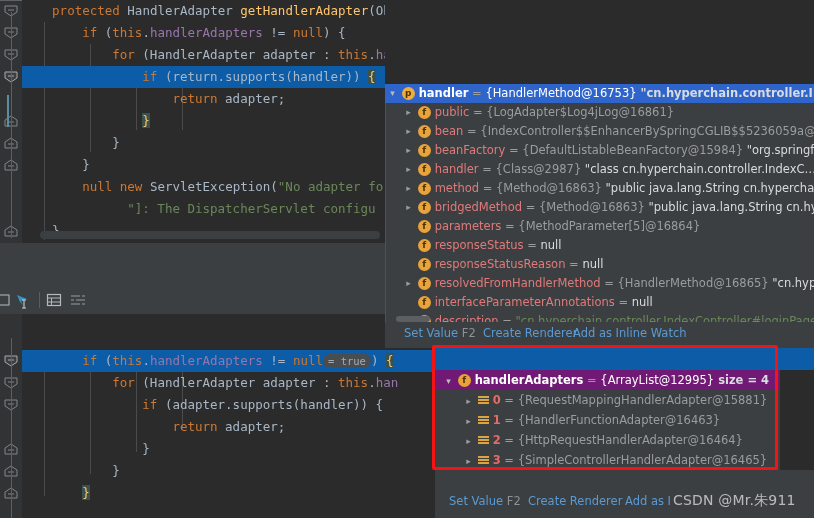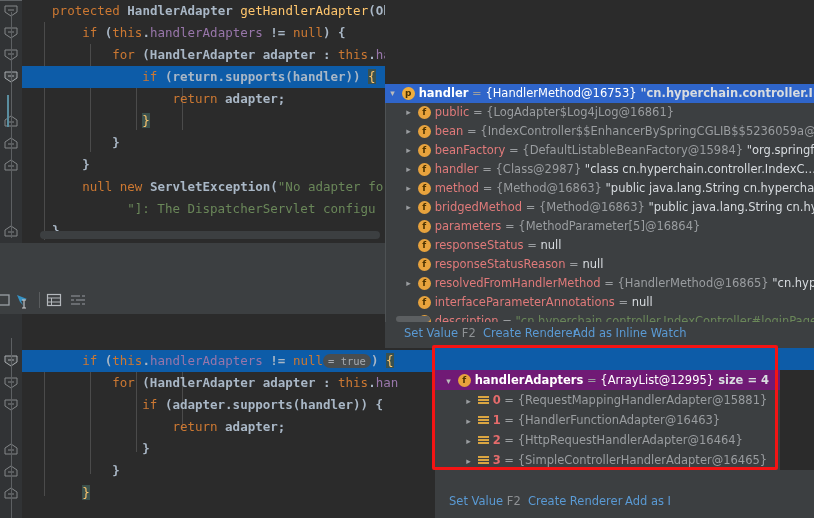--- a/index.html
+++ b/index.html
@@ -19,21 +19,21 @@
   .foldmark{position:absolute;left:4px;width:14px;height:11px;}
   .foldmark svg{display:block;}
   .codearea{position:absolute;left:22px;top:0;right:0;bottom:0;}
   .cline{position:absolute;left:0;right:0;height:22px;line-height:22px;white-space:pre;
          font-family:"DejaVu Sans Mono","Liberation Mono",monospace;font-size:12.5px;}
   .cline.hl{background:#0d5ca8;}
   .indentguide{position:absolute;width:1px;background:#4b4b4b;}
 
   
   .kw{color:#cc7832;}
-  .txt{color:#a9b7c6;font-weight:bold;}
+  .txt{color:#a9b7c6;}
   .fld{color:#9876aa;}
   .mth{color:#ffc66d;}
   .str{color:#6a8759;}
   .brace-hl{color:#ffc66d;background:#3b514d;}
   .hint-light{color:#b8c0c8;font-style:italic;}
   .inlay{background:#494d4f;color:#a6aab0;border-radius:7px;padding:1px 5px;font-size:10.5px;font-style:normal;}
 
   
   .hscroll{position:absolute;height:8px;background:#3c3f41;border-radius:4px;}
 
@@ -313,14 +313,15 @@
     <div class="act" style="left:14px;">
       <span>Set Value</span>
       <span class="actkey">F2</span>
     </div>
     <div class="act" style="left:93px;">Create Renderer</div>
     <div class="act" style="left:183px;padding-left:7px;">Add as I</div>
   </div>
 
   <div class="redbox" style="left:432px;top:345px;width:346px;height:125px;"></div>
 
+  <div class="wm" style="left:673px;top:492px;">CSDN @Mr.朱911</div>
 
 </div>
 
 </body></html>

